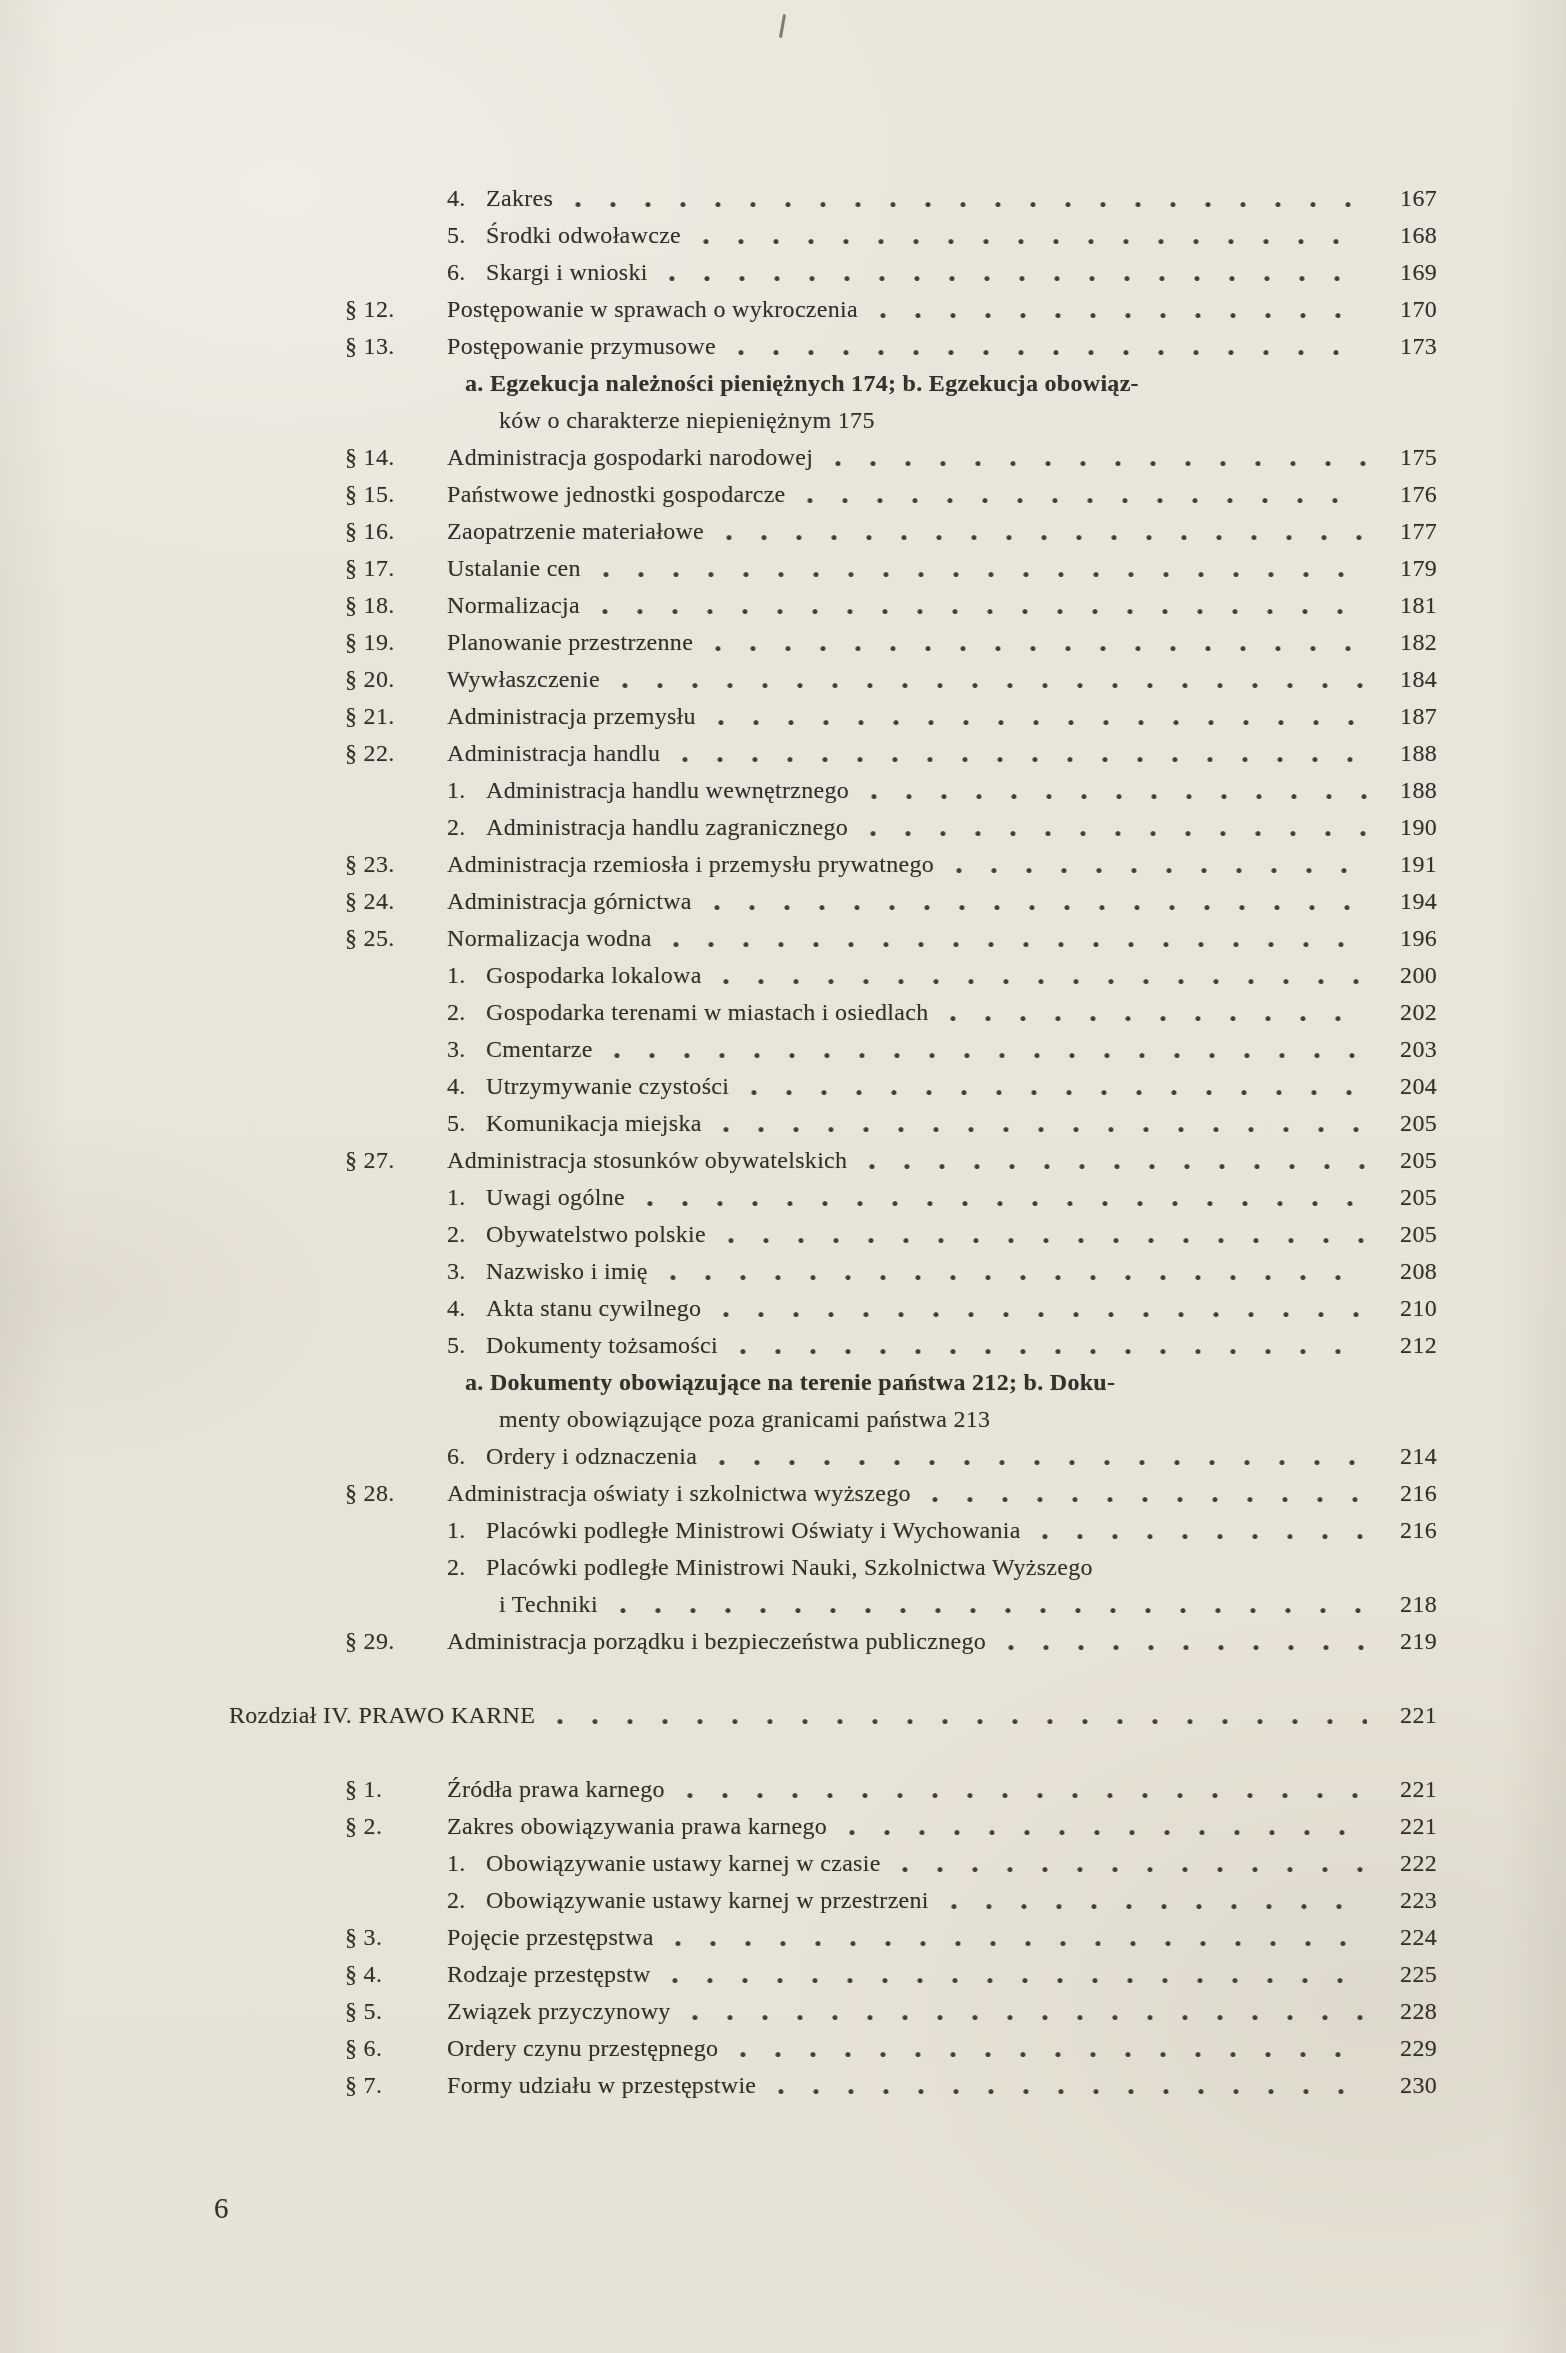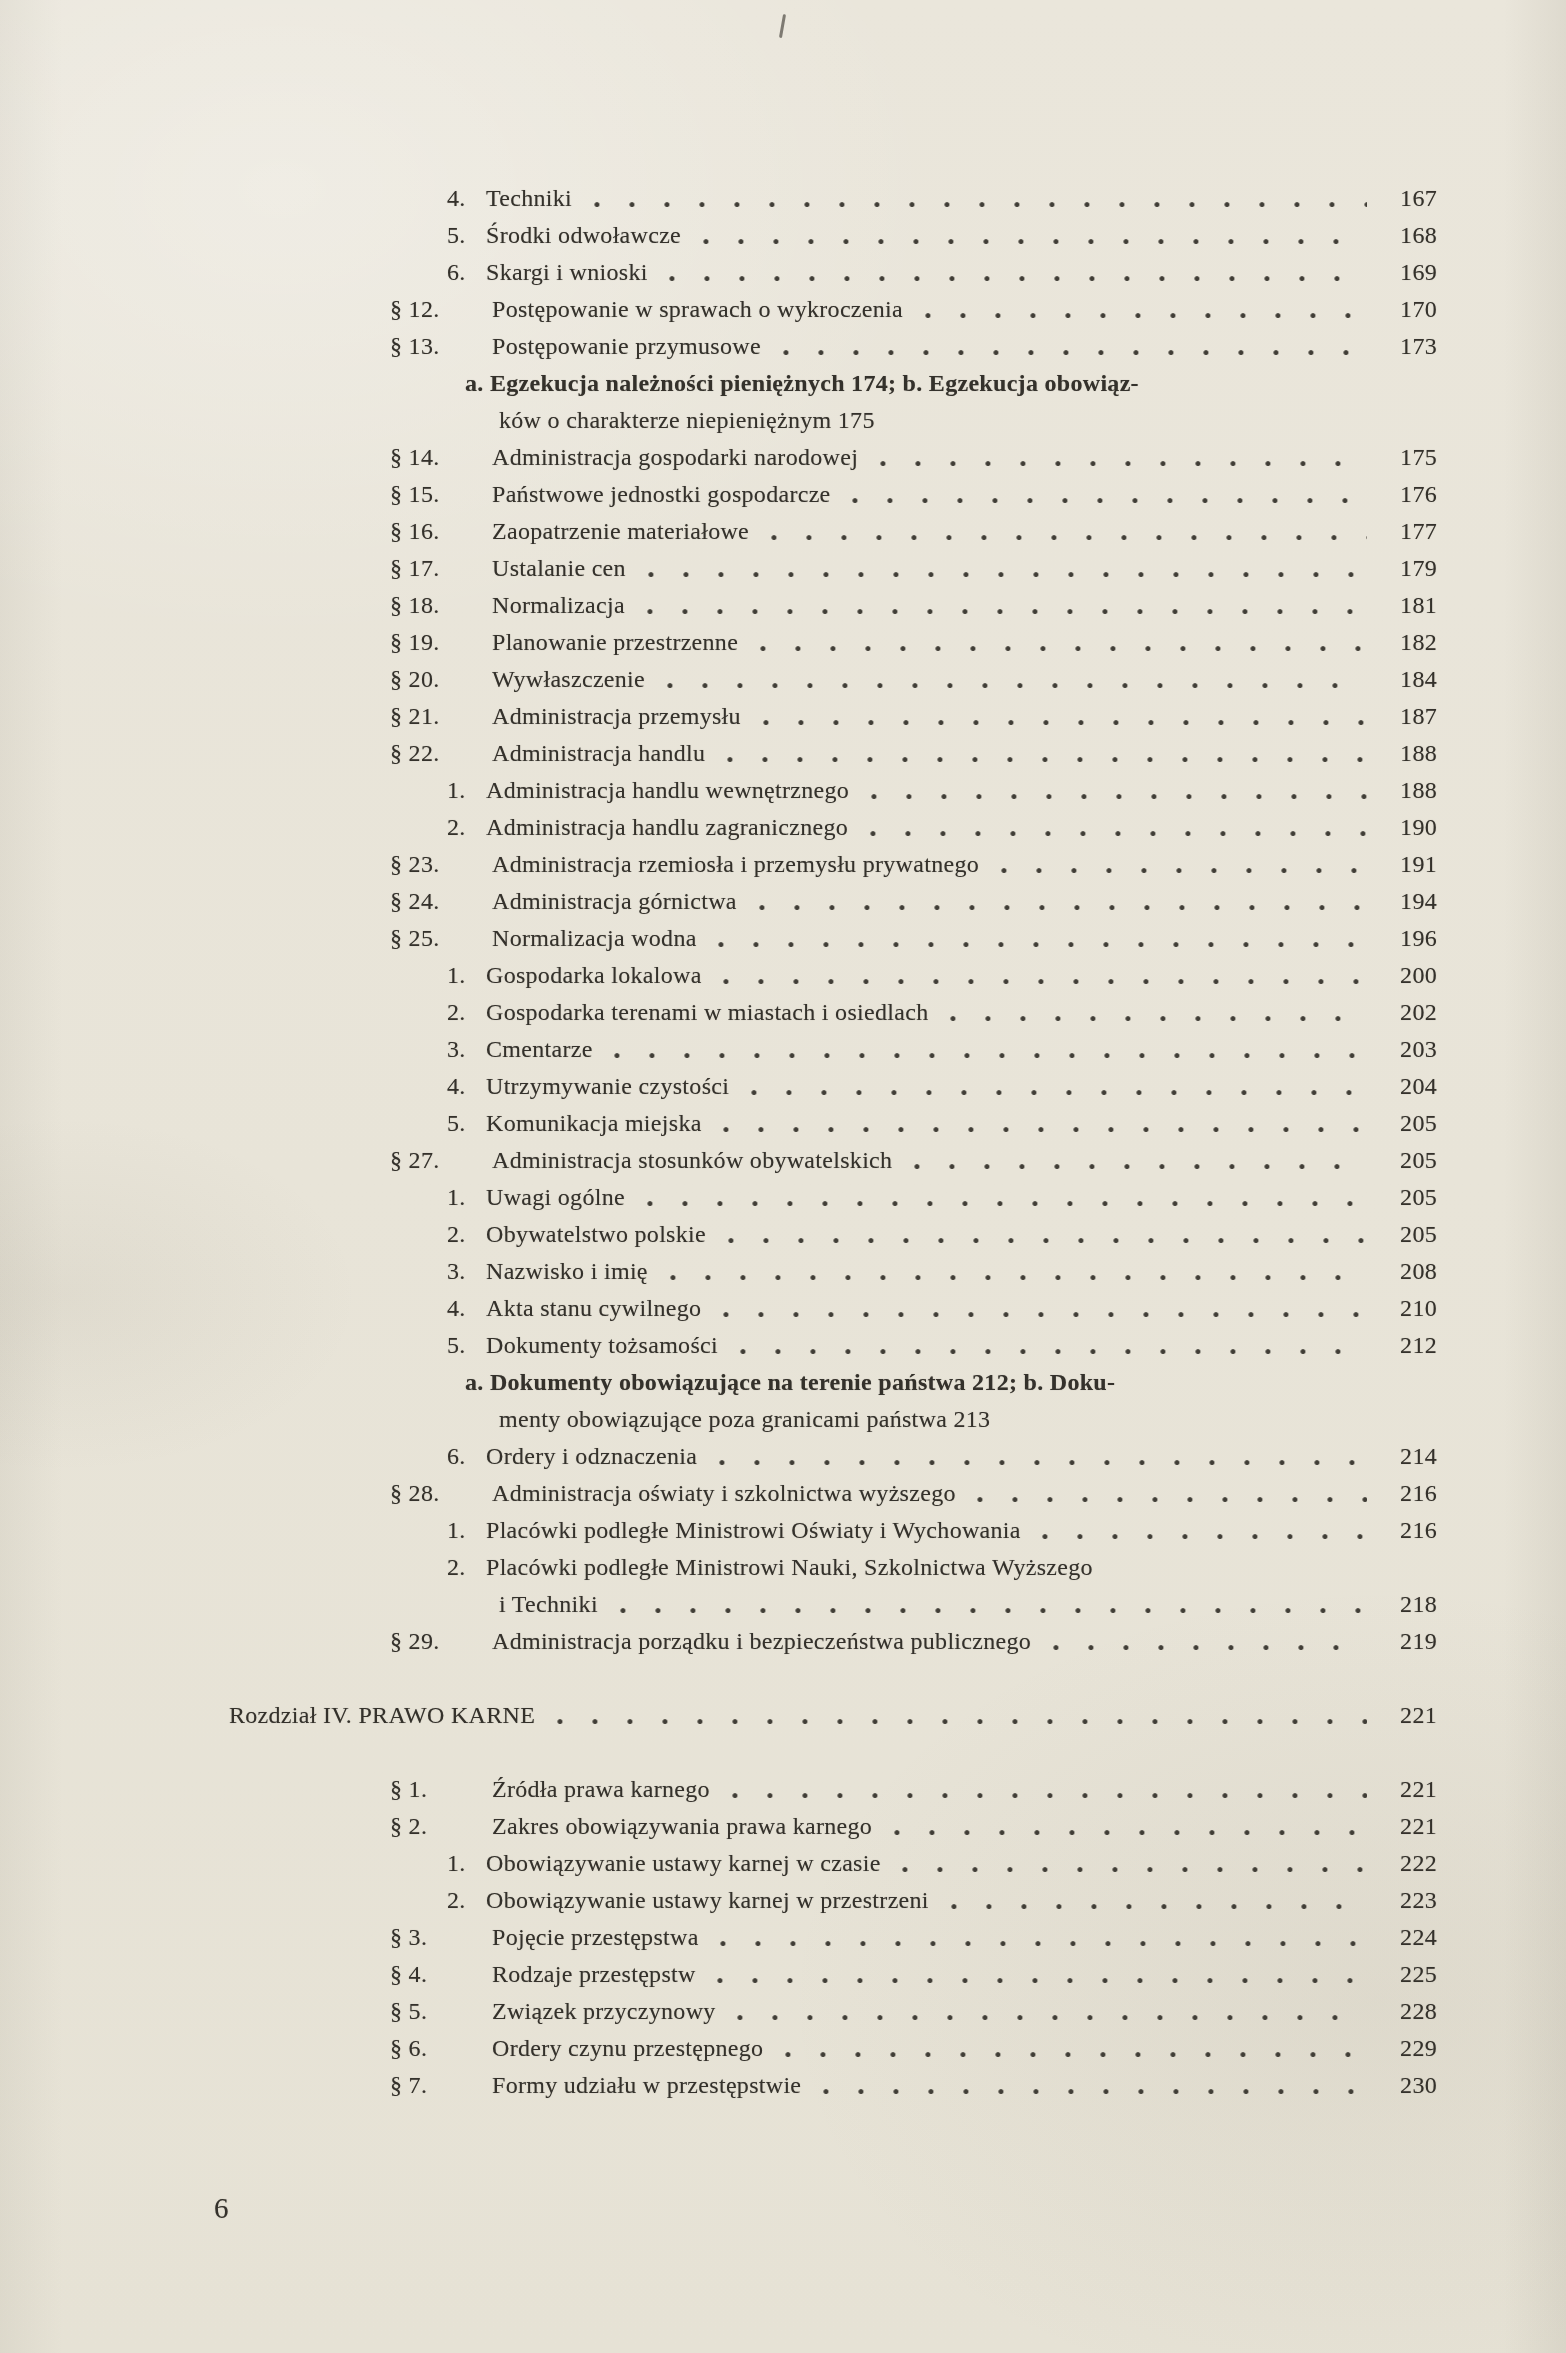--- a/index.html
+++ b/index.html
@@ -34,21 +34,21 @@
   .row {
     display: flex;
     align-items: baseline;
     height: 37px;
     line-height: 37px;
     white-space: nowrap;
     text-shadow: 0 0 0.9px rgba(45,42,36,0.35);
   }
   .lab { flex: 0 0 auto; }
   .section { padding-left: 128px; }
-  .section .lab { width: 102px; margin-left: 45px; }
+  .section .lab { width: 102px; }
   .sub { padding-left: 230px; }
   .sub .lab { width: 39px; }
   .cont  { padding-left: 248px; font-weight: bold; }
   .cont2 { padding-left: 282px; }
   .chapter { padding-left: 12px; margin: 37px 0 37px 0; }
   .ttl { flex: 0 0 auto; }
   .leader {
     flex: 1 1 auto;
     align-self: stretch;
     margin-left: 18.7px;
@@ -83,21 +83,21 @@
   }
 </style>
 </head>
 <body>
 
 <div class="page">
   <div class="mark-top"></div>
   <div class="toc">
       <div class="row sub">
         <span class="lab">4.</span>
-        <span class="ttl">Techniki</span>
+        <span class="ttl">Zakres</span>
         <span class="leader"></span>
         <span class="pg">167</span>
       </div>
       <div class="row sub">
         <span class="lab">5.</span>
         <span class="ttl">Środki odwoławcze</span>
         <span class="leader"></span>
         <span class="pg">168</span>
       </div>
       <div class="row sub">

